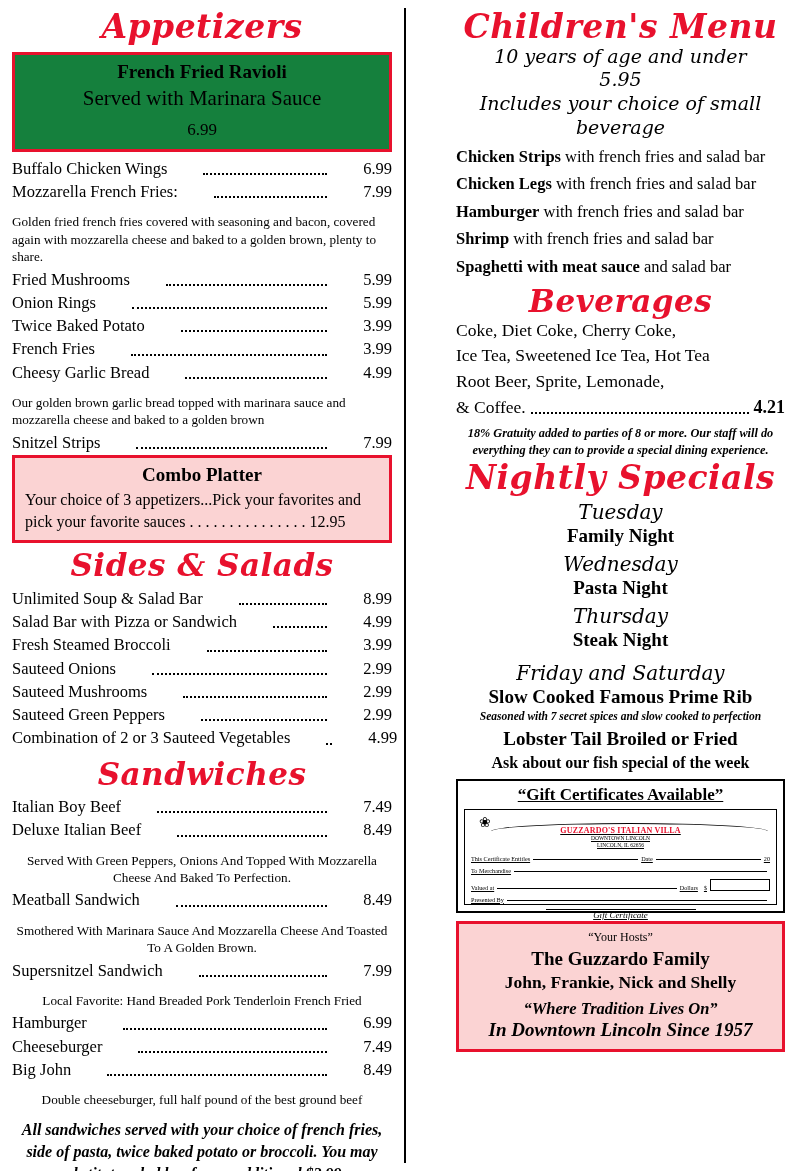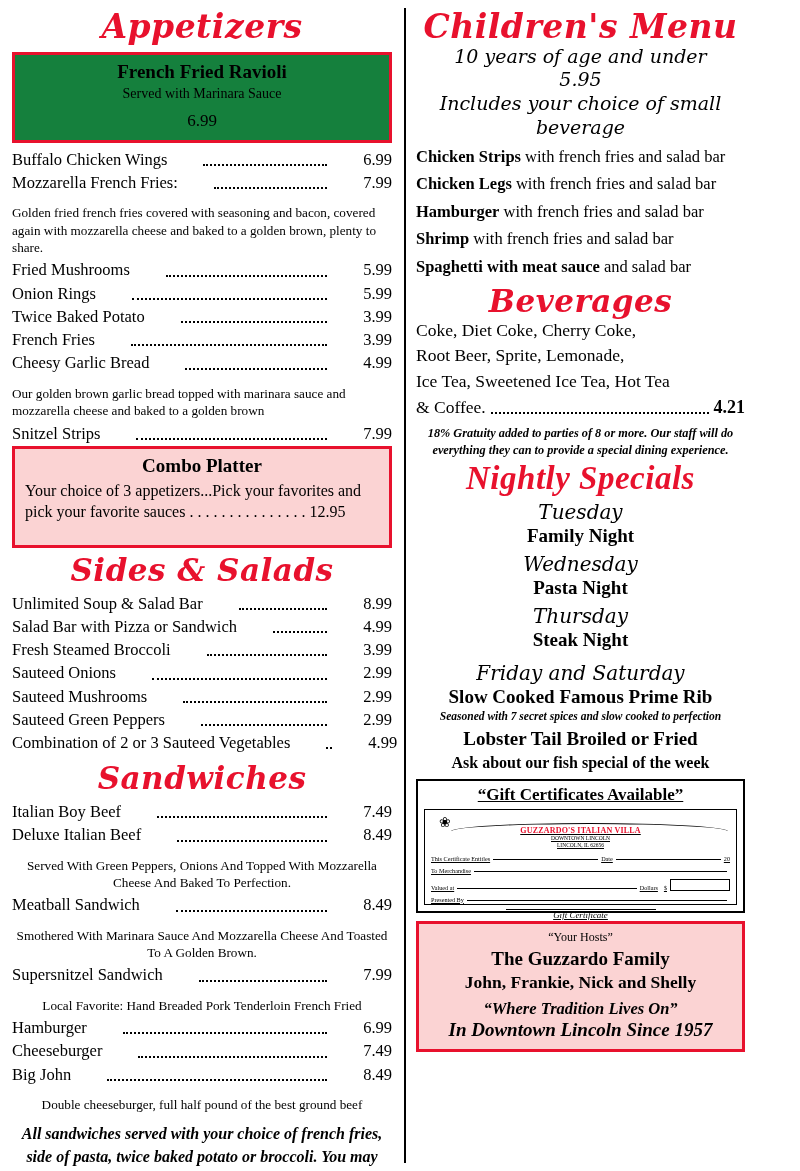--- a/index.html
+++ b/index.html
@@ -9,42 +9,42 @@
     background:#ffffff;
     font-family: "Liberation Serif", serif;
     color:#000;
     position: relative;
     overflow: hidden;
   }
   .page { display:flex; width:800px; height:1171px; }
   .col { position:relative; }
   .col-left { width:404px; padding:10px 12px 0 12px; }
   .divider { width:2px; background:#000; margin:8px 0 8px 0; }
-  .col-right { width:351px; padding:10px 12px 0 10px; }
+  .col-right { width:351px; padding:10px 12px 0 10px;margin-left:40px; }
 
   .script-head {
     font-family: "DejaVu Serif", serif;
     font-style: italic;
     font-weight: bold;
     color:#e8112d;
     text-align:center;
     letter-spacing:0.5px;
   }
   .script-xl { font-size:33px; line-height:1.05; }
   .script-lg { font-size:31px; line-height:1.05; }
 
   .redbox {
     border:3px solid #e8112d;
     background:#15803d;
     padding:6px 10px 9px 10px;
     text-align:center;
     margin-top:7px;
   }
   .redbox .title { font-weight:bold; font-size:19px; line-height:1.2; }
-  .redbox .sub { font-size:14px; line-height:1.3; margin-top:2px;}
+  .redbox .sub { font-size:21px; line-height:1.3; margin-top:2px;}
   .redbox .price { font-size:17px; margin-top:7px; }
 
   .items { margin-top:6px; }
   .row {
     display:flex; align-items:flex-end;
     font-size:16.5px; line-height:1.35;
     margin-bottom:1px;
     gap:32px;
   }
   .row .nm { white-space:nowrap; }
@@ -58,21 +58,21 @@
   .row .pr { white-space:nowrap; }
   .desc {
     font-size:13.2px; line-height:1.32;
     margin:10px 0 3px 0;
   }
   .desc.center { text-align:center; }
 
   .combo {
     border:3px solid #e8112d;
     background:#fbd3d3;
-    padding:6px 10px 22px 10px;
+    padding:6px 10px 8px 10px;
     margin-top:0;
   }
   .combo .title { font-weight:bold; font-size:19px; text-align:center; }
   .combo .body { font-size:16px; line-height:1.35; margin-top:3px; }
 
   .foot-note {
     font-style:italic; font-weight:bold;
     font-size:16px; line-height:1.4;
     text-align:center;
     margin-top:10px;
@@ -339,32 +339,32 @@
         <div class="kid-line"><b>Chicken Strips</b><span> with french fries and salad bar</span></div>
         <div class="kid-line"><b>Chicken Legs</b><span> with french fries and salad bar</span></div>
         <div class="kid-line"><b>Hamburger</b><span> with french fries and salad bar</span></div>
         <div class="kid-line"><b>Shrimp</b><span> with french fries and salad bar</span></div>
         <div class="kid-line"><b>Spaghetti with meat sauce</b><span> and salad bar</span></div>
       </div>
 
     <div class="script-head script-lg" style="margin-top:6px;">Beverages</div>
     <div class="bev-text" id="beverages-lines">
         <div>Coke, Diet Coke, Cherry Coke,</div>
+        <div>Ice Tea, Sweetened Ice Tea, Hot Tea</div>
         <div>Root Beer, Sprite, Lemonade,</div>
-        <div>Ice Tea, Sweetened Ice Tea, Hot Tea</div>
       </div>
     <div class="bev-text bev-last">
       <span>&amp; Coffee.</span>
       <span class="dots"></span>
       <span class="pr">4.21</span>
     </div>
 
     <div class="gratuity">18% Gratuity added to parties of 8 or more. Our staff will do everything they can to provide a special dining experience.</div>
 
-    <div class="script-head script-xl" style="margin-top:3px;font-family:Liberation Serif, serif;">Nightly Specials</div>
+    <div class="script-head script-xl" style="margin-top:3px;">Nightly Specials</div>
 
     <div id="specials-list">
         <div class="day">Tuesday</div>
         <div class="dayname">Family Night</div>
         <div class="day">Wednesday</div>
         <div class="dayname">Pasta Night</div>
         <div class="day">Thursday</div>
         <div class="dayname">Steak Night</div>
       </div>
 

